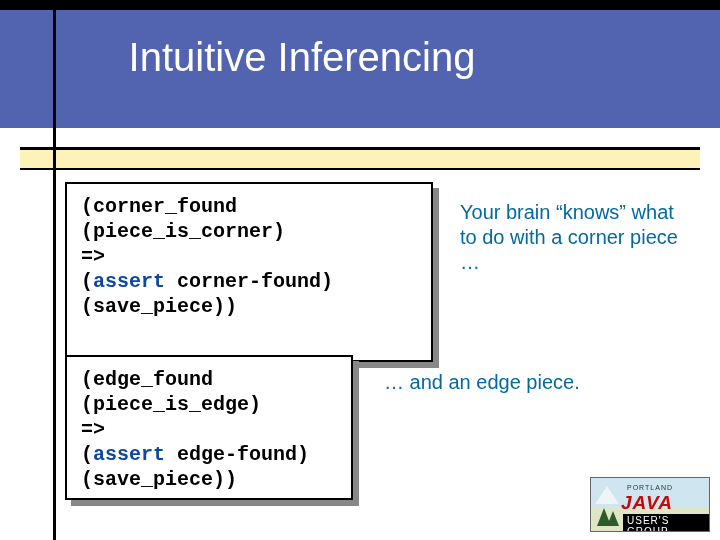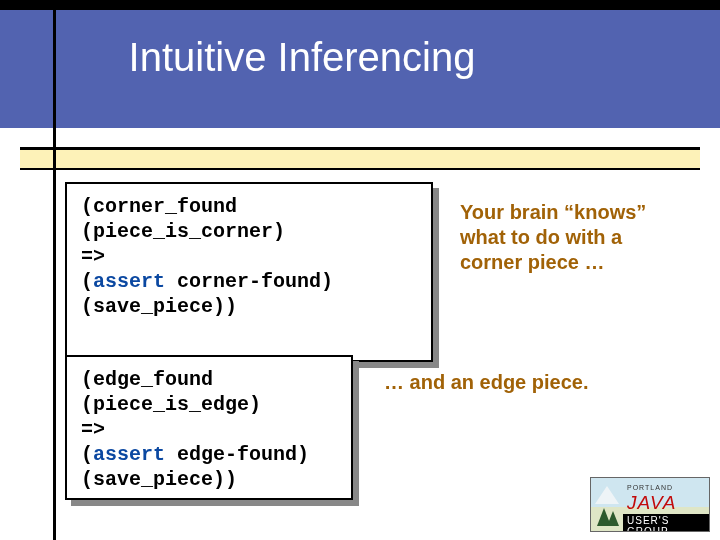--- a/index.html
+++ b/index.html
@@ -90,23 +90,23 @@
   .code2 {
     top: 340px;
     left: 65px;
     width: 288px;
     height: 145px;
     margin-top: 15px;
   }
   .note {
     position: absolute;
     font-family: Verdana, Arial, sans-serif;
-    font-weight: bold;
+    font-weight: normal;
     font-size: 20px;
-    color: #a16207;
+    color: #0369a1;
     line-height: 1.25;
   }
   .note1 {
     top: 200px;
     left: 460px;
     width: 225px;
   }
   .note2 {
     top: 370px;
     left: 384px;
@@ -127,23 +127,23 @@
   .logo .portland {
     position: absolute;
     top: 6px; left: 36px;
     font-size: 7px;
     color: #333;
     letter-spacing: 1px;
   }
   .logo .java {
     position: absolute;
     top: 14px;
-    left: 36px;
+    left: 30px;
     font-size: 19px;
-    font-weight: normal;
+    font-weight: bold;
     font-style: italic;
     color: #c20a0a;
     letter-spacing: 1px;
   }
   .logo .ug {
     position: absolute;
     top: 36px; left: 32px;
     font-size: 10px;
     color: #fff;
     background: #000;

